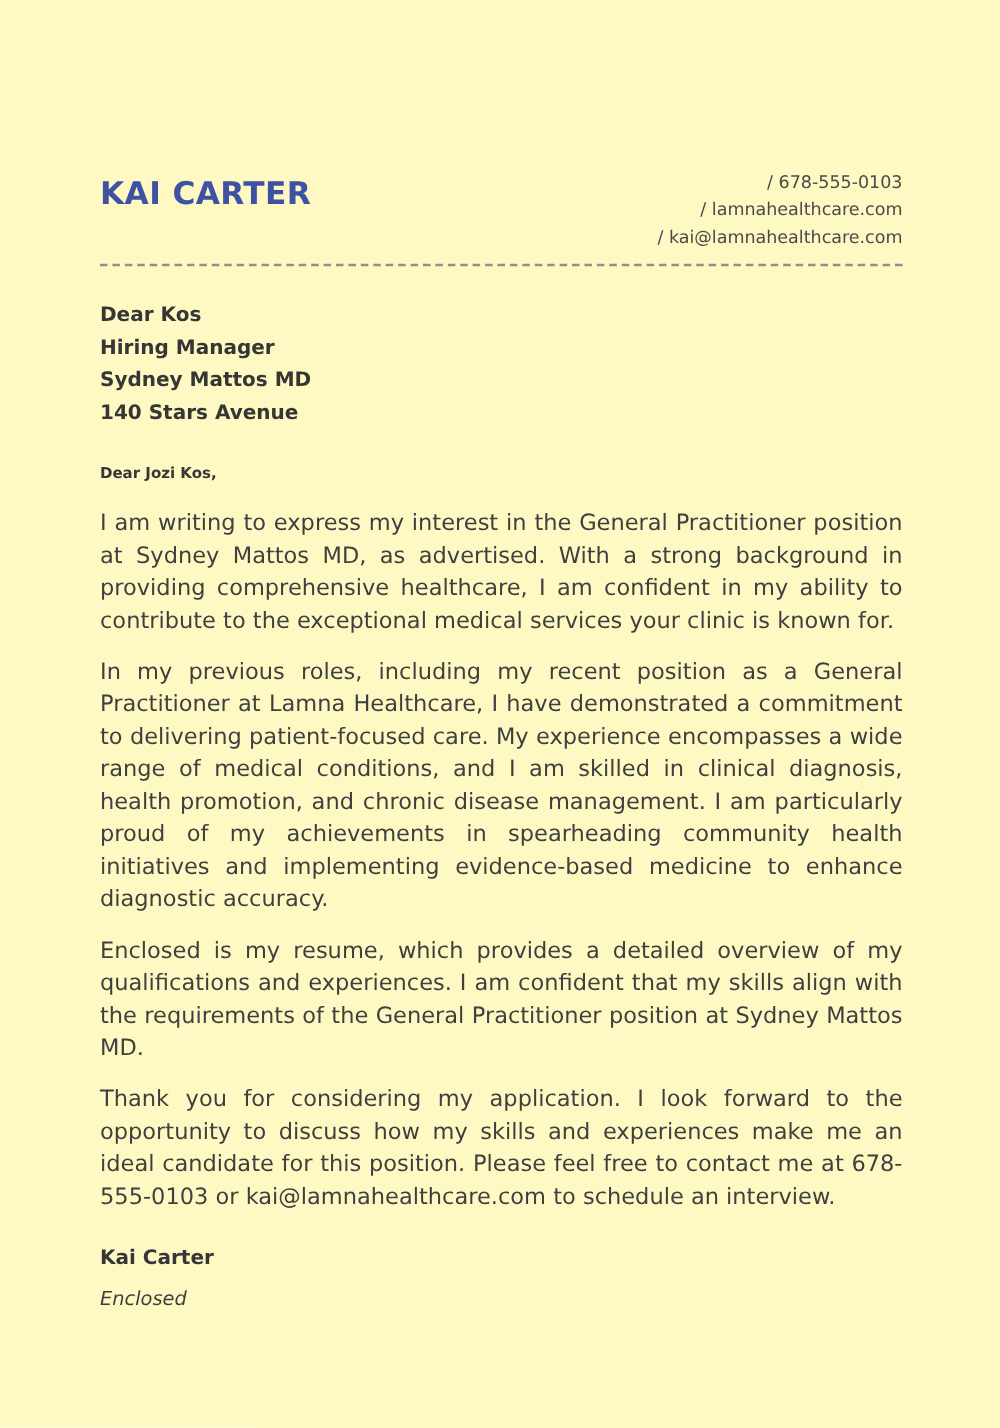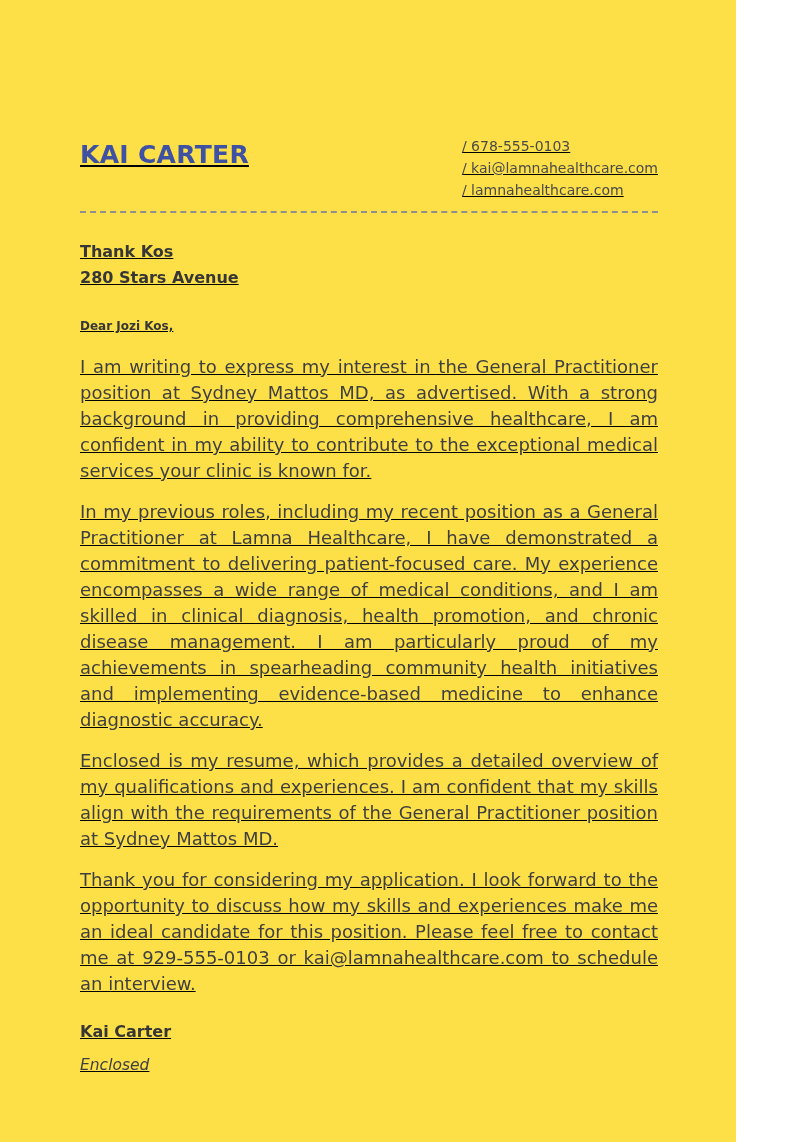--- a/index.html
+++ b/index.html
@@ -9,41 +9,41 @@
   }
   body {
     width: 800px;
     height: 1142px;
     font-family: "DejaVu Sans", "Liberation Sans", sans-serif;
     position: relative;
     overflow: hidden;
   }
   .page {
     box-sizing: border-box;
-    width: 736px;
+    width: 800px;
     height: 1142px;
     padding: 135px 78px 40px 80px;
-    background: #fde047;
-    text-decoration: underline;
+    background: #fef9c3;
   }
   .letter-header {
     display: flex;
     justify-content: space-between;
     align-items: flex-start;
   }
   .sender-name {
     color: #3e51a3;
     font-size: 25px;
     font-weight: bold;
     letter-spacing: 0.3px;
     line-height: 1.15;
     margin-top: 6px;
     white-space: nowrap;
   }
   .contact-block {
+    text-align: right;
     color: #4a4a4a;
     font-size: 14px;
     line-height: 22px;
     white-space: nowrap;
   }
   .divider {
     border: none;
     border-bottom: 2px dashed #8f8f8f;
     height: 0;
     margin: 10px 0 0 0;
@@ -86,39 +86,41 @@
 </style>
 </head>
 <body>
 
 <div class="page">
 
   <div class="letter-header">
     <div class="sender-name">KAI CARTER</div>
     <div class="contact-block">
       <div>/ 678-555-0103</div>
+      <div>/ lamnahealthcare.com</div>
       <div>/ kai@lamnahealthcare.com</div>
-      <div>/ lamnahealthcare.com</div>
     </div>
   </div>
 
   <div class="divider"></div>
 
   <div class="recipient-block">
-    <div>Thank Kos</div>
-    <div>280 Stars Avenue</div>
+    <div>Dear Kos</div>
+    <div>Hiring Manager</div>
+    <div>Sydney Mattos MD</div>
+    <div>140 Stars Avenue</div>
   </div>
 
   <div class="greeting">Dear Jozi Kos,</div>
 
   <p class="body-para">I am writing to express my interest in the General Practitioner position at Sydney Mattos MD, as advertised. With a strong background in providing comprehensive healthcare, I am confident in my ability to contribute to the exceptional medical services your clinic is known for.</p>
 
   <p class="body-para">In my previous roles, including my recent position as a General Practitioner at Lamna Healthcare, I have demonstrated a commitment to delivering patient-focused care. My experience encompasses a wide range of medical conditions, and I am skilled in clinical diagnosis, health promotion, and chronic disease management. I am particularly proud of my achievements in spearheading community health initiatives and implementing evidence-based medicine to enhance diagnostic accuracy.</p>
 
   <p class="body-para">Enclosed is my resume, which provides a detailed overview of my qualifications and experiences. I am confident that my skills align with the requirements of the General Practitioner position at Sydney Mattos MD.</p>
 
-  <p class="body-para">Thank you for considering my application. I look forward to the opportunity to discuss how my skills and experiences make me an ideal candidate for this position. Please feel free to contact me at 929-555-0103 or kai@lamnahealthcare.com to schedule an interview.</p>
+  <p class="body-para">Thank you for considering my application. I look forward to the opportunity to discuss how my skills and experiences make me an ideal candidate for this position. Please feel free to contact me at 678-555-0103 or kai@lamnahealthcare.com to schedule an interview.</p>
 
   <div class="signature">Kai Carter</div>
 
   <div class="enclosure">Enclosed</div>
 
 </div>
 
 </body></html>

